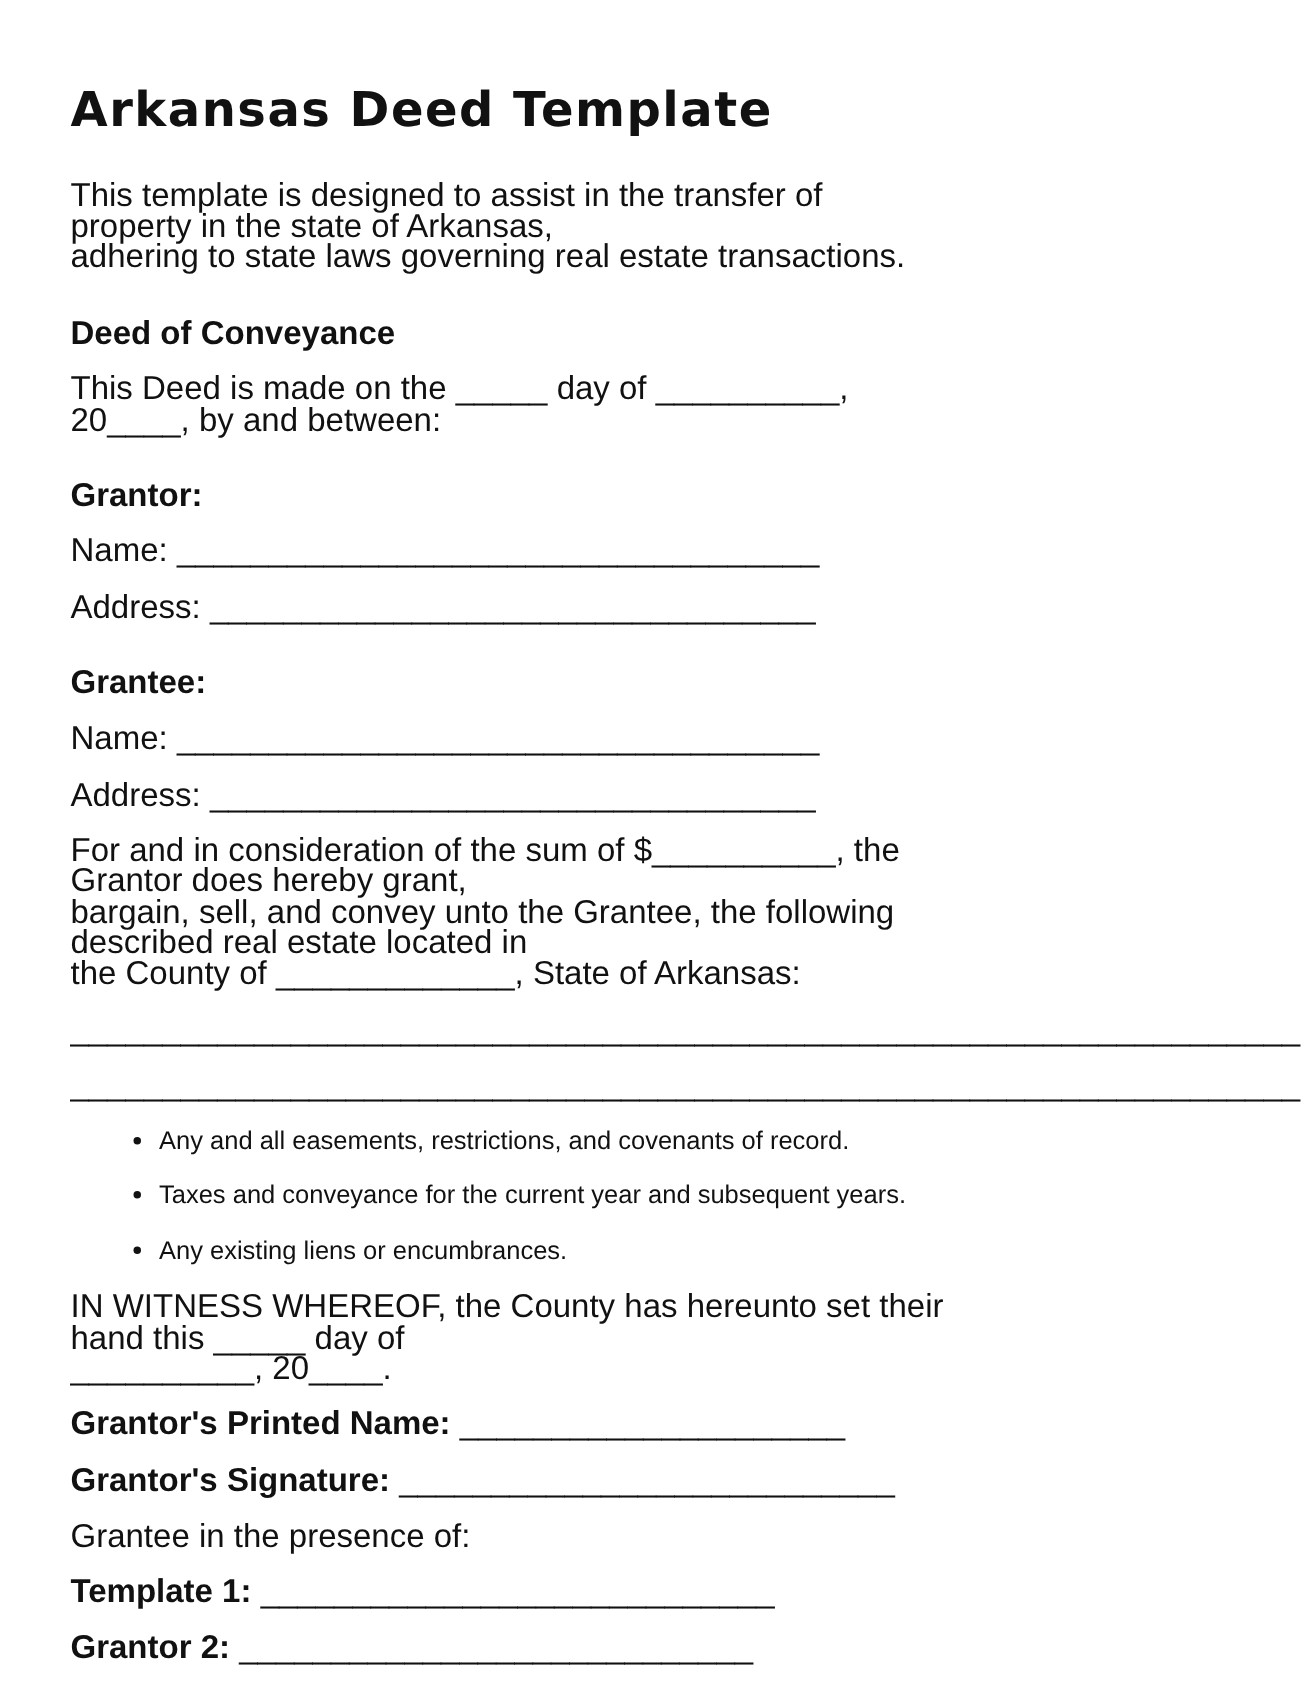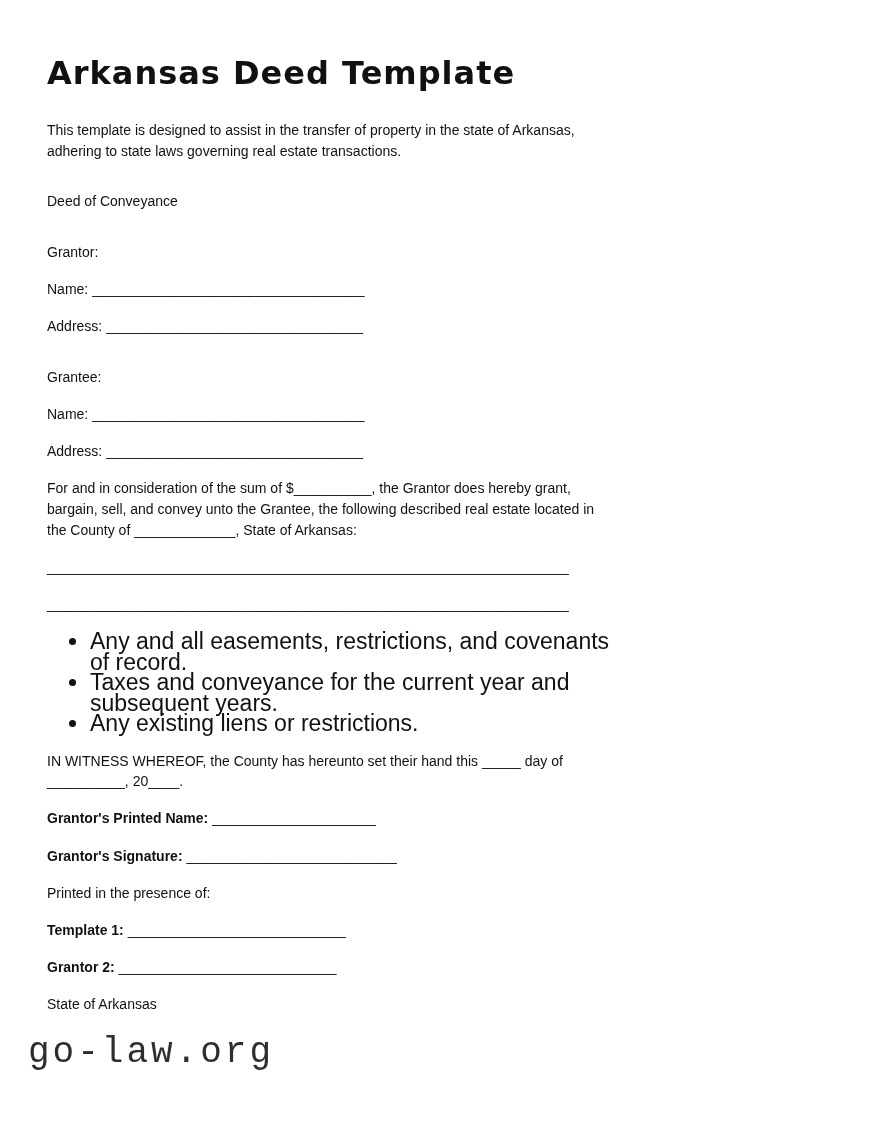--- a/index.html
+++ b/index.html
@@ -24,44 +24,44 @@
   h1 {
     font-family: "DejaVu Sans", sans-serif;
     font-weight: bold;
     font-size: 32px;
     line-height: 38px;
     letter-spacing: 1px;
     margin: 0 0 28px 0;
     color: #111111;
   }
   .para, h3 {
-    font-size: 14px;
+    font-size: 22px;
     line-height: 20.6px;
     margin: 0 0 16.6px 0;
     white-space: pre-line;
   }
   h3 {
-    font-weight: normal;
+    font-weight: bold;
     margin-top: 30px;
   }
   .para .lbl-bold {
     font-weight: bold;
   }
   .blank {
     white-space: pre;
   }
   ul.subject-list {
     margin: 0 0 16.6px 0;
     padding: 0 0 0 43px;
     list-style-type: disc;
   }
   ul.subject-list li {
     line-height: 20.6px;
-    margin: 0;
-    font-size: 23px;
+    margin: 16px;
+    font-size: 17px;
   }
   .watermark {
     font-family: Liberation Mono, monospace;
     font-size: 36px;
     letter-spacing: 3px;
     color: #2e2e2e;
     margin: 13px 0 0 -19px;
   }
 </style>
 </head>
@@ -69,20 +69,21 @@
 
 <div class="page">
 
   <h1>Arkansas Deed Template</h1>
 
   <p class="para">This template is designed to assist in the transfer of property in the state of Arkansas,
 adhering to state laws governing real estate transactions.</p>
 
   <h3>Deed of Conveyance</h3>
 
+  <p class="para">This Deed is made on the _____ day of __________, 20____, by and between:</p>
 
   <h3>Grantor:</h3>
 
   <p class="para"><span>Name: </span><span class="blank">___________________________________</span></p>
 
   <p class="para"><span>Address: </span><span class="blank">_________________________________</span></p>
 
   <h3>Grantee:</h3>
 
   <p class="para"><span>Name: </span><span class="blank">___________________________________</span></p>
@@ -95,31 +96,31 @@
 
 
   <p class="para blank">___________________________________________________________________</p>
 
   <p class="para blank">___________________________________________________________________</p>
 
 
   <ul class="subject-list">
     <li>Any and all easements, restrictions, and covenants of record.</li>
     <li>Taxes and conveyance for the current year and subsequent years.</li>
-    <li>Any existing liens or restrictions.</li>
+    <li>Any existing liens or encumbrances.</li>
   </ul>
 
   <p class="para">IN WITNESS WHEREOF, the County has hereunto set their hand this _____ day of
 __________, 20____.</p>
 
   <p class="para"><span class="lbl-bold">Grantor's Printed Name: </span><span class="blank">_____________________</span></p>
 
   <p class="para"><span class="lbl-bold">Grantor's Signature: </span><span class="blank">___________________________</span></p>
 
-  <p class="para">Printed in the presence of:</p>
+  <p class="para">Grantee in the presence of:</p>
 
   <p class="para"><span class="lbl-bold">Template 1: </span><span class="blank">____________________________</span></p>
 
   <p class="para"><span class="lbl-bold">Grantor 2: </span><span class="blank">____________________________</span></p>
 
   <p class="para">State of Arkansas</p>
 
   <div class="watermark">go-law.org</div>
 
 </div>

